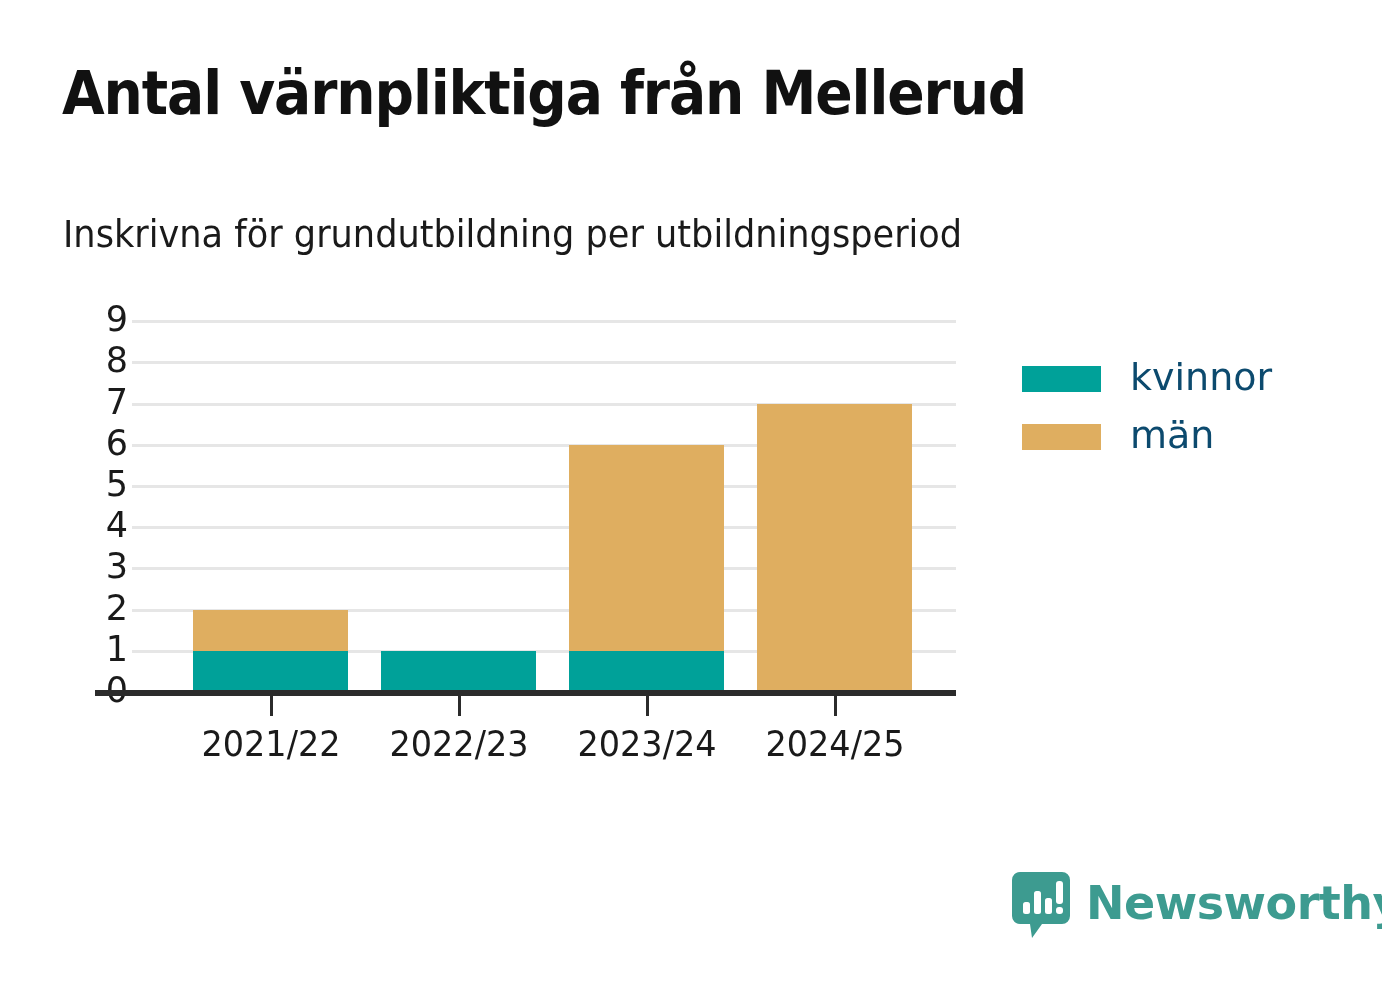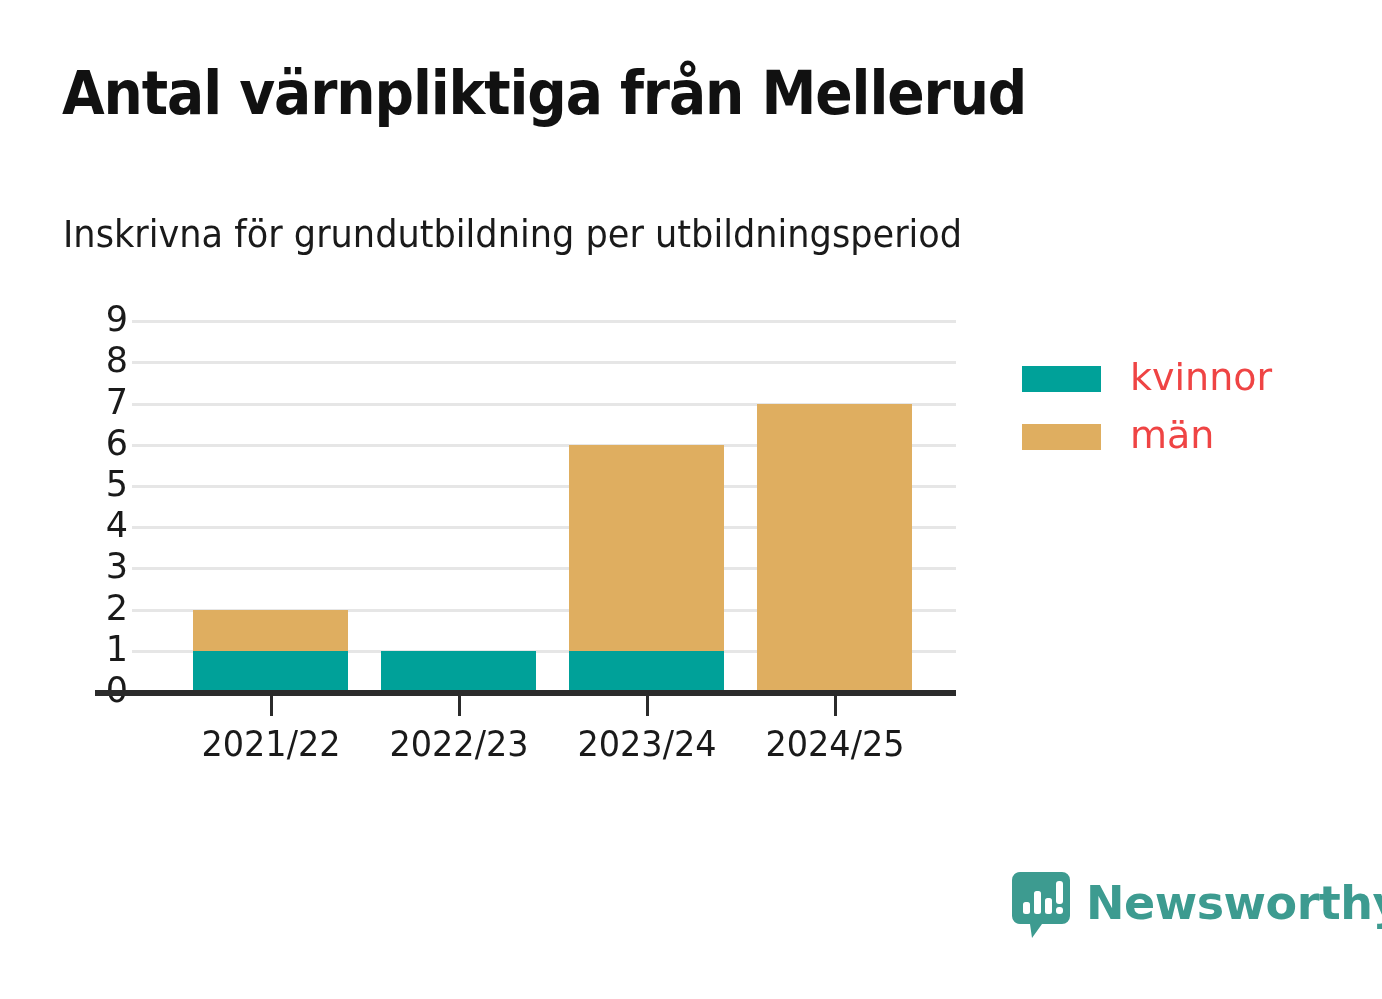--- a/index.html
+++ b/index.html
@@ -125,21 +125,21 @@
     width: 79px;
     height: 26px;
   }
   .legend-label {
     position: absolute;
     left: 108px;
     top: -6px;
     font-family: "DejaVu Sans", sans-serif;
     font-size: 38px;
     line-height: 50px;
-    color: #ef4444;
+    color: #0c4a6e;
     white-space: nowrap;
   }
 
   
   #newsworthy-logo {
     position: absolute;
     left: 1012px;
     top: 872px;
     display: flex;
     align-items: center;

